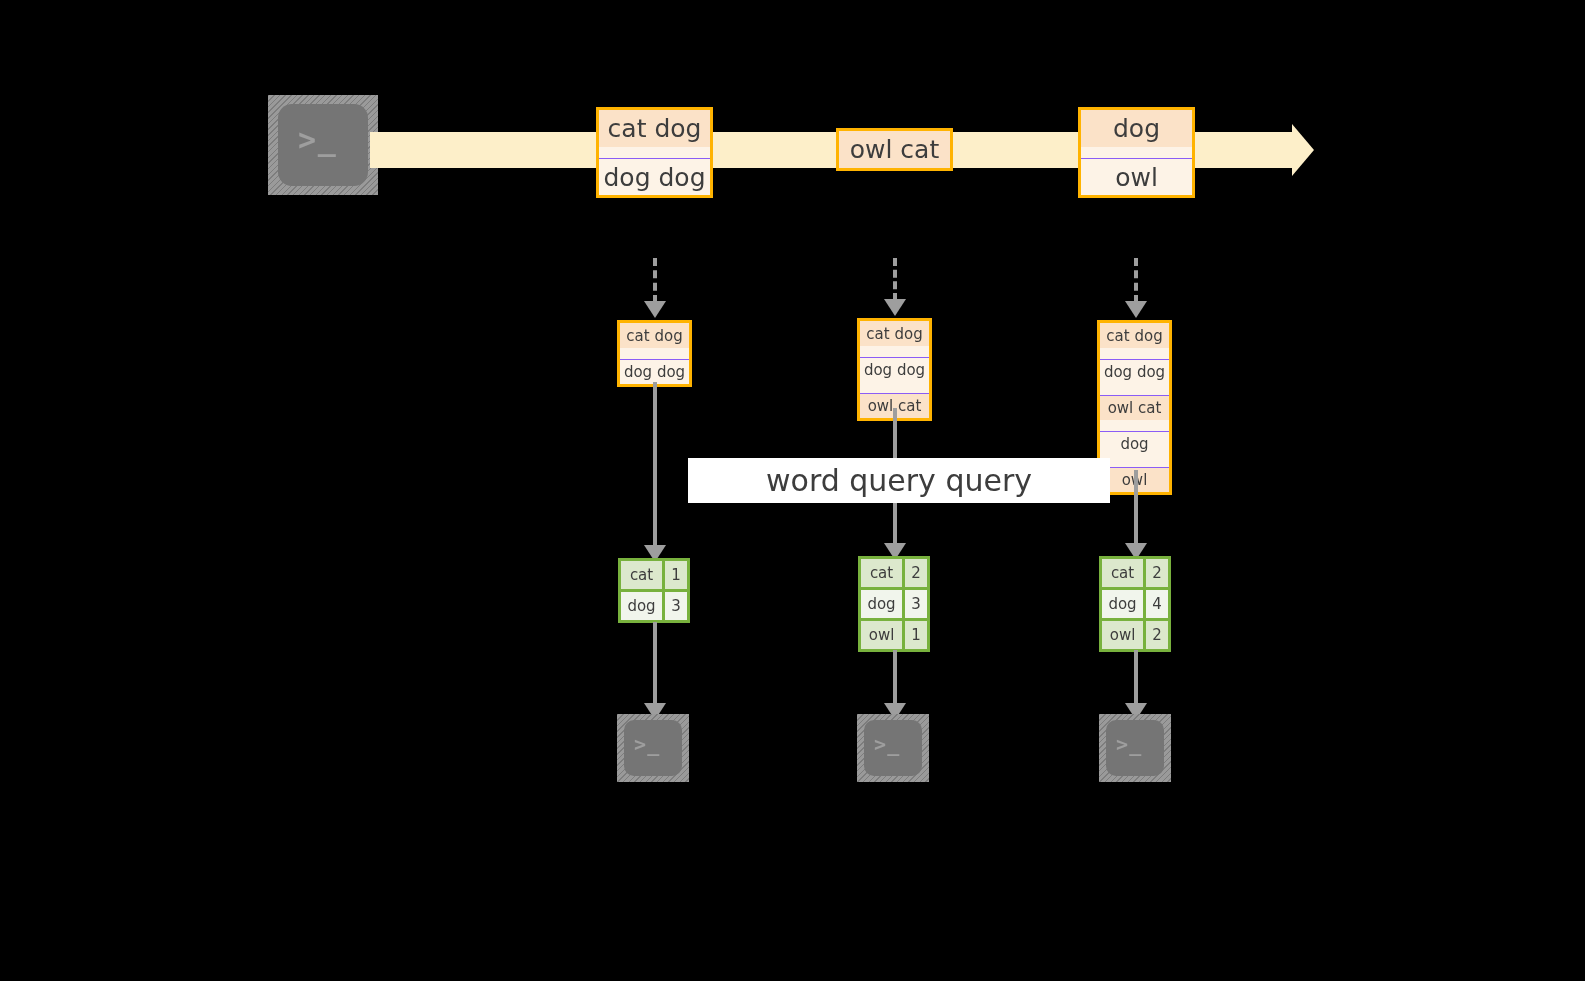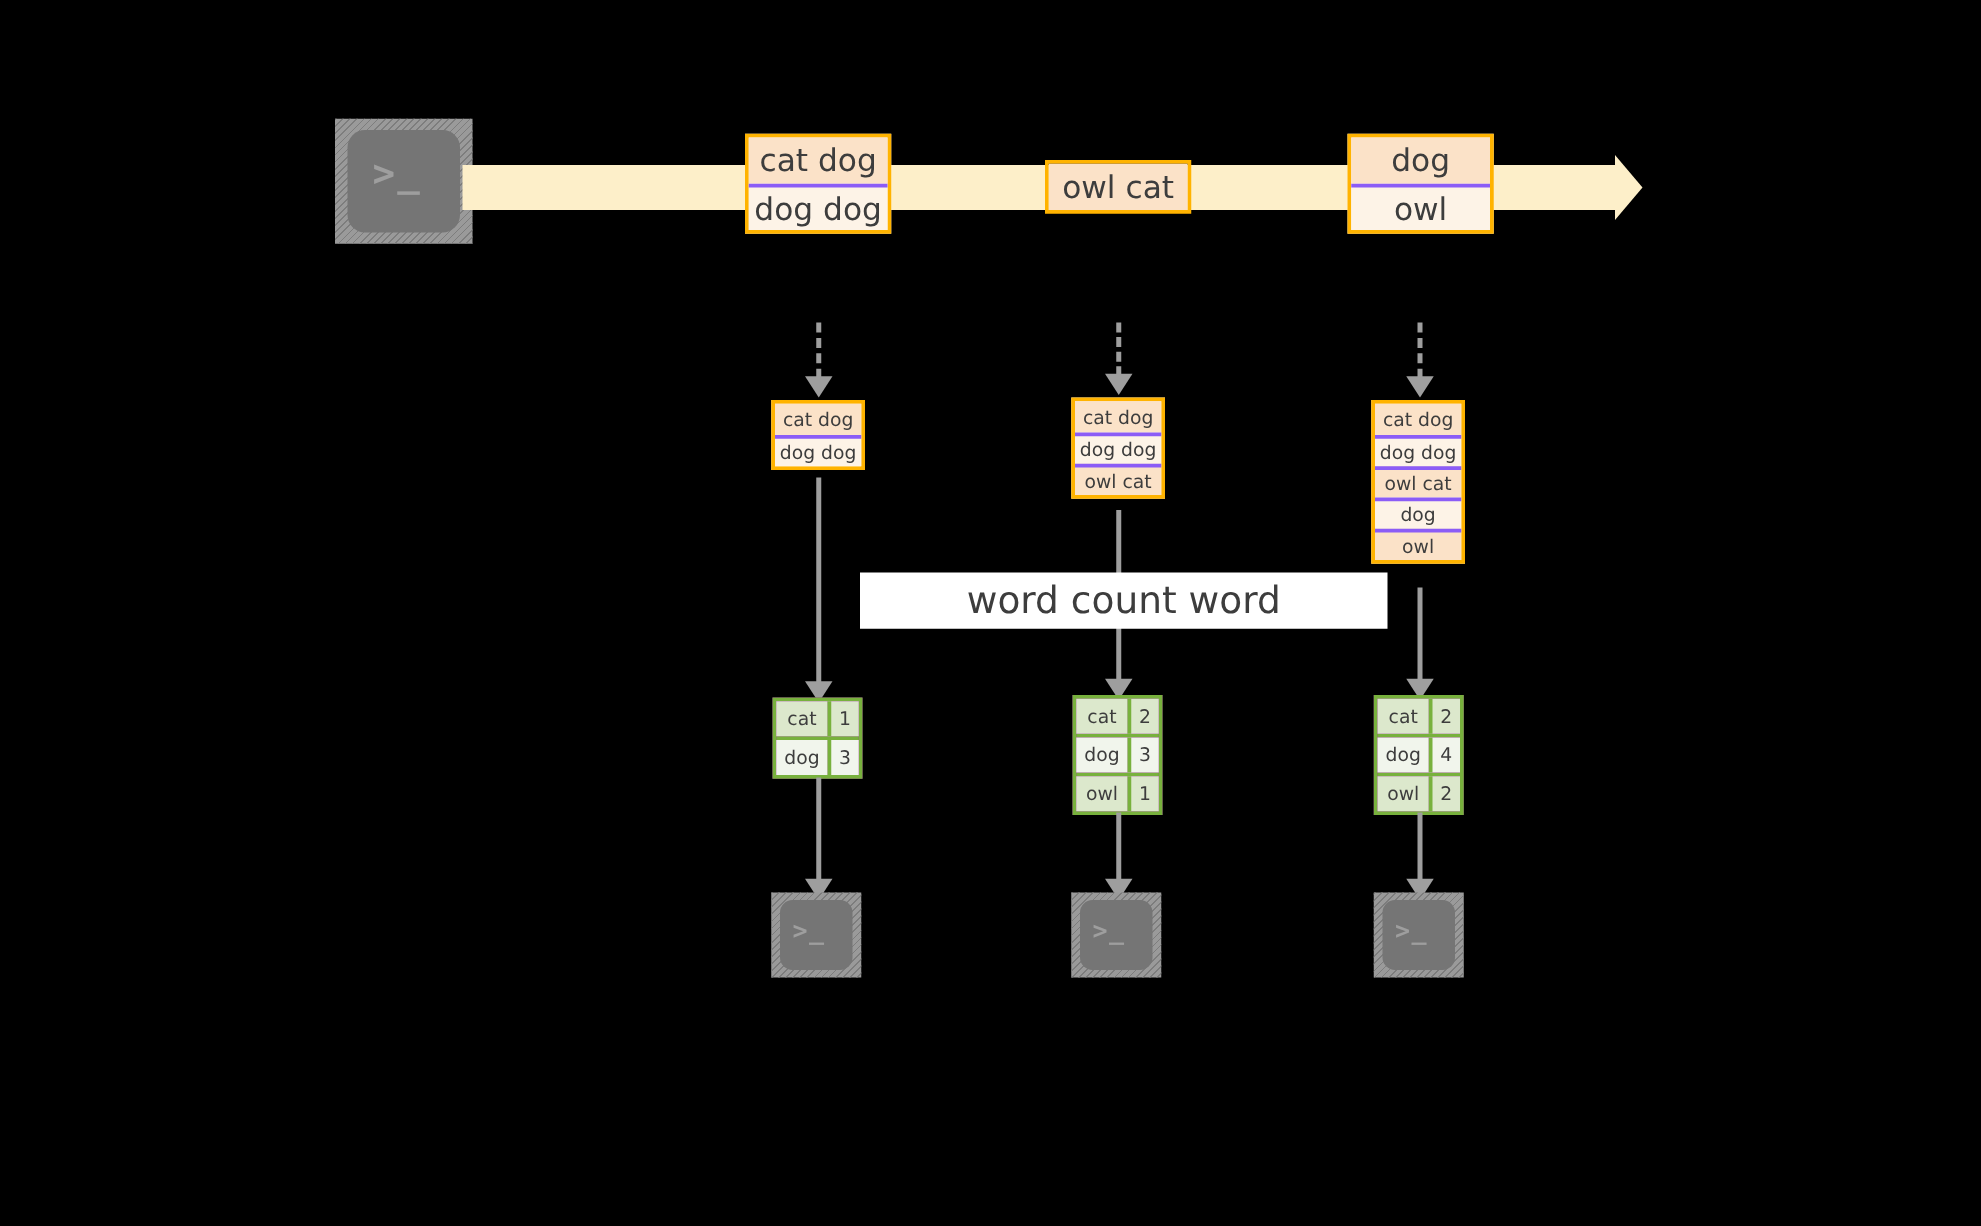--- a/index.html
+++ b/index.html
@@ -69,21 +69,21 @@
   .rec .row {
     box-sizing: border-box;
     display: flex;
     align-items: center;
     justify-content: center;
     color: #3d3d3d;
     white-space: nowrap;
   }
   .rec .row.alt { background: #FBE2C8; }
   .rec .row.pln { background: #FDF3E7; }
-  .rec .row + .row { border-top: 3px solid #8b5cf6; }
+  .rec .row + .row { border-top: 1px solid #8b5cf6; margin-top: 11px; }
 
   .rec.big .row { height: 37px; font-size: 25px; }
   .rec.small .row { height: 25px; font-size: 15px; }
 
   
   .res {
     position: absolute;
     box-sizing: border-box;
     border: 3px solid #78B13D;
     background: #a21caf;
@@ -212,21 +212,21 @@
   <div class="conn" style="left:893px; top:408px; height:152px;">
     <div class="shaft" style="height:137px;"></div>
     <div class="head" style="left:-9px; top:135px;"></div>
   </div>
   <div class="conn" style="left:1134px; top:470px; height:90px;">
     <div class="shaft" style="height:75px;"></div>
     <div class="head" style="left:-9px; top:73px;"></div>
   </div>
 
   <div id="query-banner" style="left:688px; top:458px; width:422px; height:45px; font-size:30px;">
-    <span>word count word</span>
+    <span>word query query</span>
   </div>
 
   <div class="res" style="left:618px; top:558px; width:72px;">
     <div class="row alt">
       <div class="cell k">cat</div>
       <div class="cell v">1</div>
     </div>
     <div class="row pln">
       <div class="cell k">dog</div>
       <div class="cell v">3</div>

